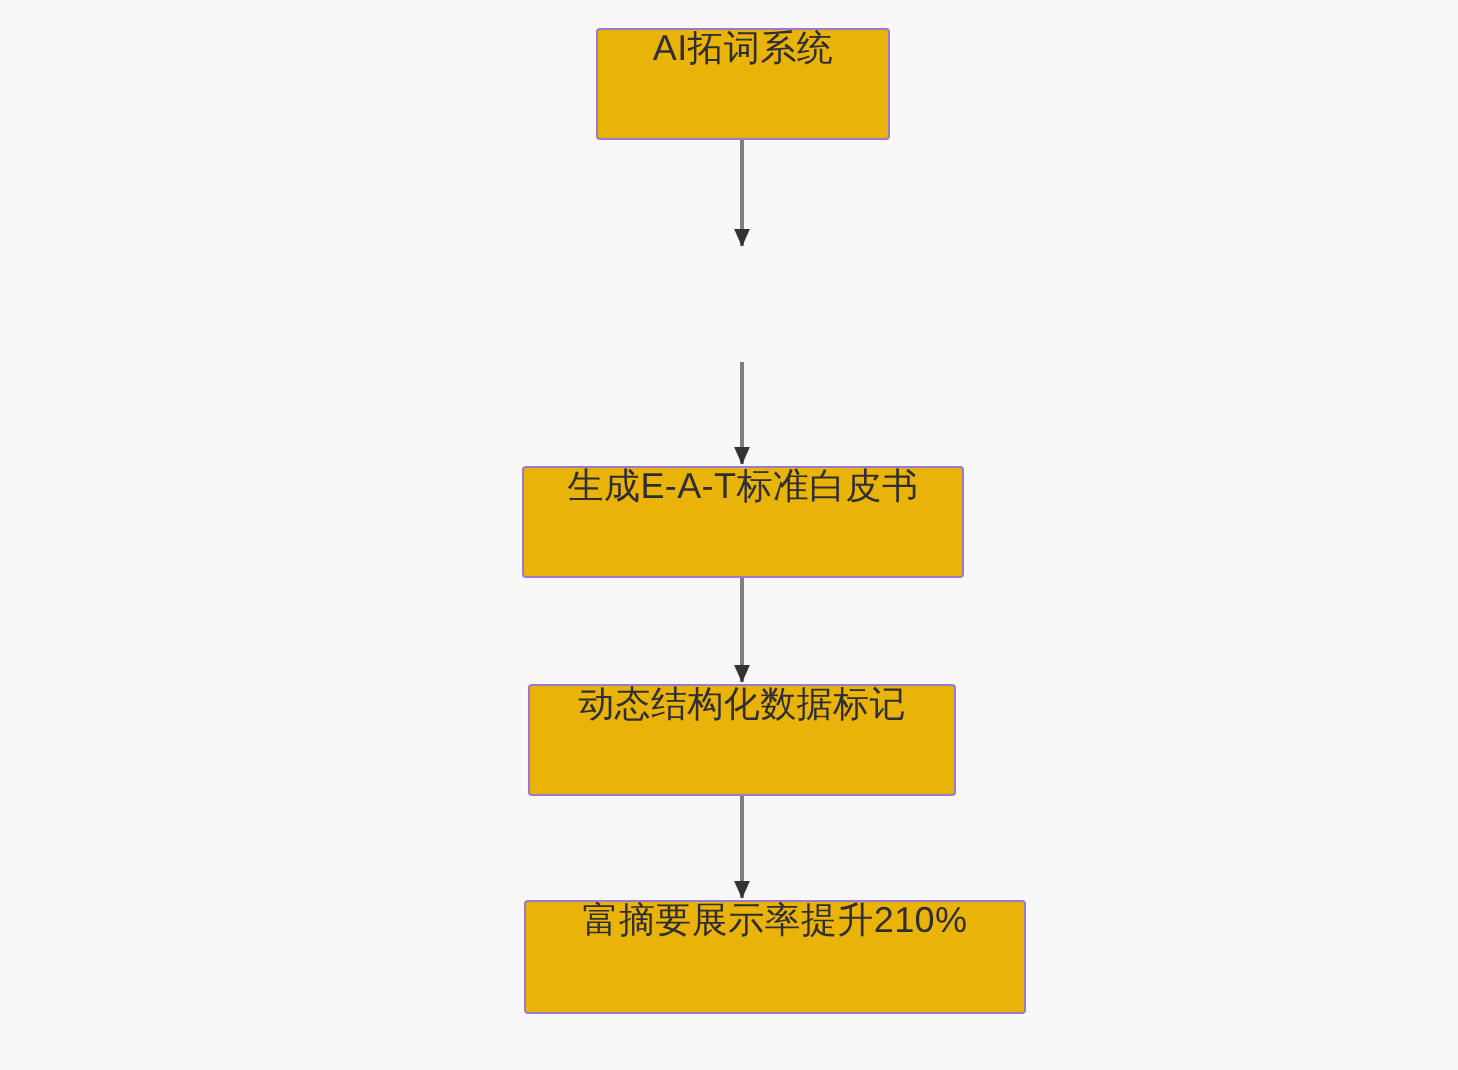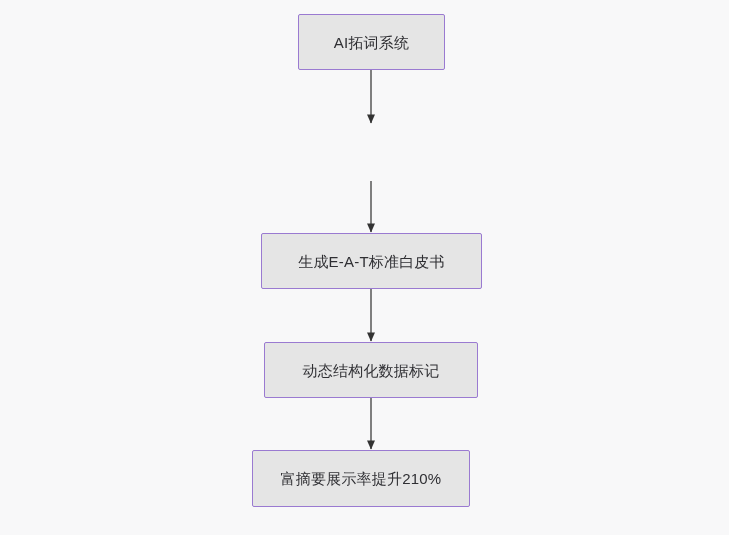--- a/index.html
+++ b/index.html
@@ -14,28 +14,28 @@
     overflow: hidden;
   }
   #flowchart {
     position: relative;
     width: 729px;
     height: 535px;
   }
   .node {
     position: absolute;
     box-sizing: border-box;
-    background: #e5e5e5;
+    background: #eab308;
     border: 1px solid #9a7ad1;
     border-radius: 2px;
     display: flex;
-    align-items: center;
+    align-items: flex-start;
     justify-content: center;
     color: #2f2f33;
-    font-size: 15px;
+    font-size: 18px;
     line-height: 1;
     letter-spacing: 0.2px;
     white-space: nowrap;
   }
   .node-label {
     display: block;
     padding: 0 4px;
   }
   .connector {
     position: absolute;
@@ -69,17 +69,17 @@
 
 
   <div class="node" id="box-4" style="left:264px; top:342px; width:214px; height:56px;">
     <span class="node-label">动态结构化数据标记</span>
   </div>
 
   <div class="node" id="box-3" style="left:261px; top:233px; width:221px; height:56px;">
     <span class="node-label">生成E-A-T标准白皮书</span>
   </div>
 
-  <div class="node" id="box-5" style="left:252px; top:450px; width:218px; height:57px;">
+  <div class="node" id="box-5" style="left:262px; top:450px; width:251px; height:57px;">
     <span class="node-label">富摘要展示率提升210%</span>
   </div>
 
 </div>
 
 </body></html>

